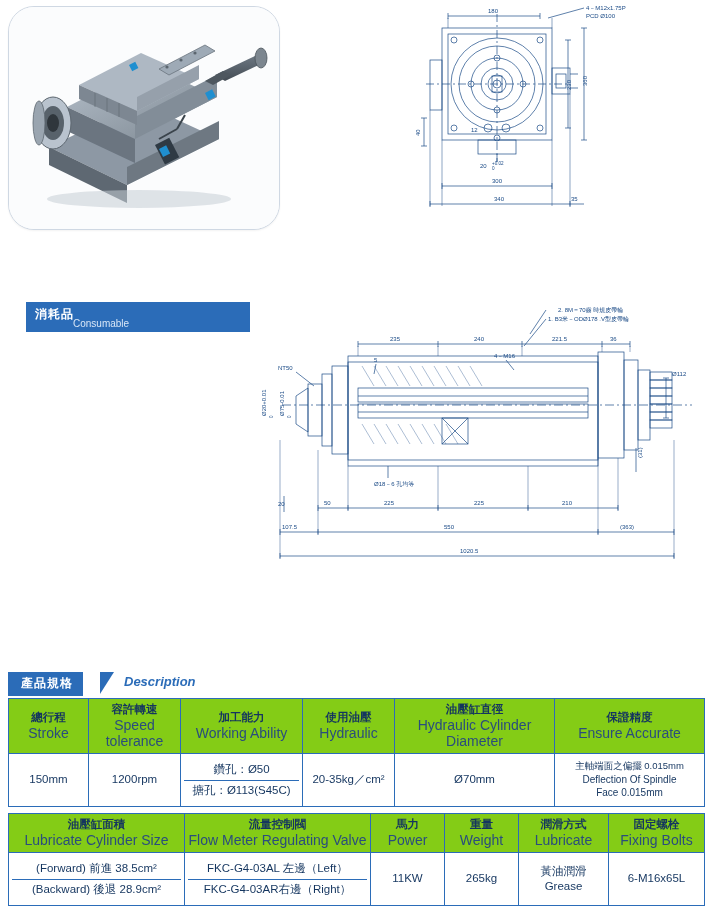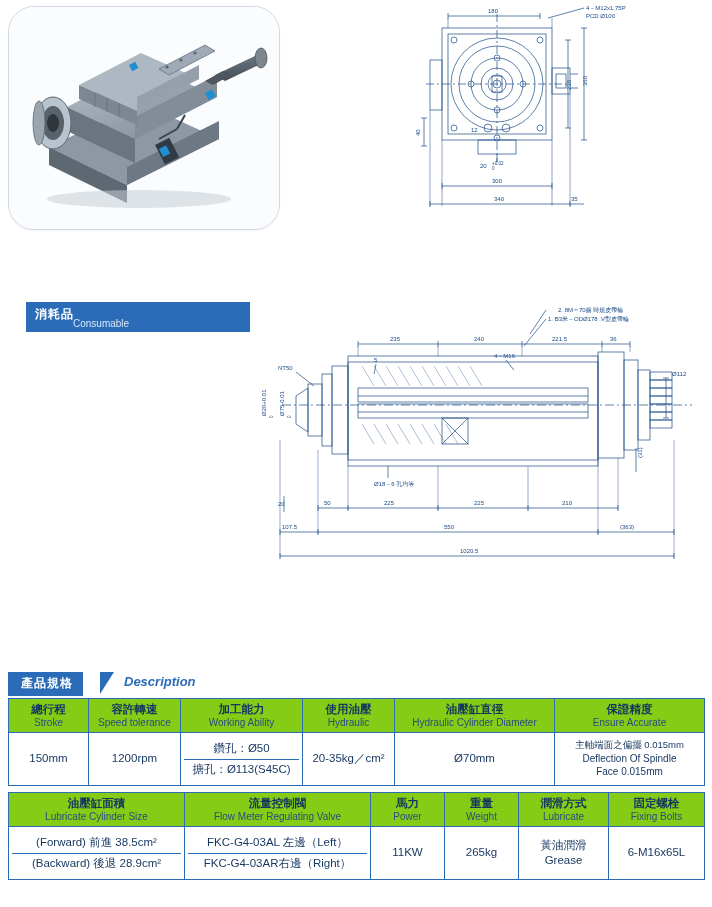--- a/index.html
+++ b/index.html
@@ -134,21 +134,21 @@
     border: 1px solid #2b6cb8;
     text-align: center;
     vertical-align: middle;
     color: #14355f;
   }
   table.spec th {
     background: #84cc16;
     padding: 3px 2px 4px 2px;
   }
   th .zh { display: block; font-size: 11.5px; font-weight: bold; color: #14355f; }
-  th .en { display: block; font-size: 10px; font-weight: normal; color: #2a4d7d; }
+  th .en { display: block; font-size: 14px; font-weight: normal; color: #2a4d7d; }
   table.spec td {
     font-size: 11.5px;
     padding: 6px 3px;
     line-height: 1.35;
   }
   td .small { font-size: 10px; display: block; }
   td .sub { display: block; }
   .cell-split div { padding: 2px 0; }
   .cell-split div + div { border-top: 1px solid #2b6cb8; }
   .tbl-gap { height: 6px; }

